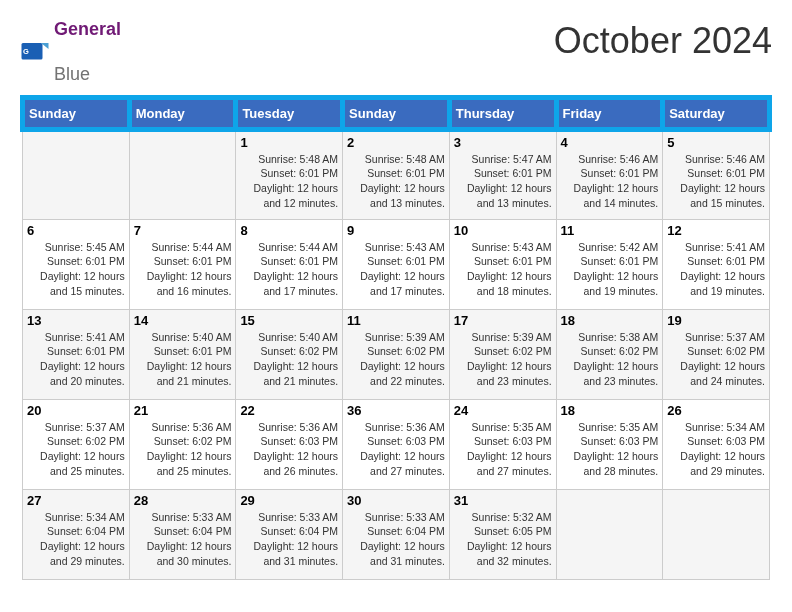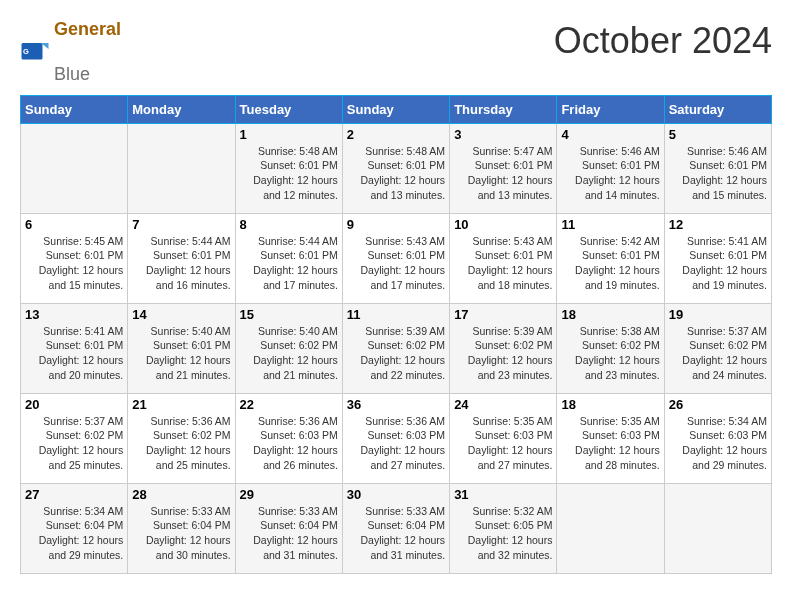--- a/index.html
+++ b/index.html
@@ -42,21 +42,21 @@
       border-collapse: collapse;
       font-size: 11px;
     }
     thead tr th {
       background: #3a6bbf;
       color: #fff;
       padding: 6px 4px;
       text-align: left;
       font-size: 13px;
       font-weight: bold;
-      border: 1px solid #0ea5e9;
+      border: 5px solid #0ea5e9;
     }
     tbody tr td {
       border: 1px solid #ccc;
       vertical-align: top;
       padding: 3px 4px;
       width: 107px;
       min-height: 80px;
       height: 90px;
       background: #fff;
     }
@@ -85,21 +85,21 @@
 
 <div class="header">
   <div class="logo">
     <svg class="logo-icon" viewBox="0 0 40 40">
       <rect x="2" y="8" width="28" height="22" rx="2" fill="#1a5fb4"></rect>
       <polygon points="28,8 38,16 38,8" fill="#4a9fd4"></polygon>
       <text x="4" y="22" font-size="10" fill="white" font-weight="bold">G</text>
     </svg>
     <div>
       <div style="font-size:18px;font-weight:bold;color:#333;line-height:1.1;">
-        <span style="color:#a16207;">General</span>
+        <span style="color:#701a75;">General</span>
       </div>
       <div style="font-size:18px;font-weight:normal;color:#737373;line-height:1.1;margin-top:25px;">Blue</div>
     </div>
   </div>
   <div class="title-area">
     <div class="month-title">October 2024</div>
   </div>
 </div>
 
 <table>

